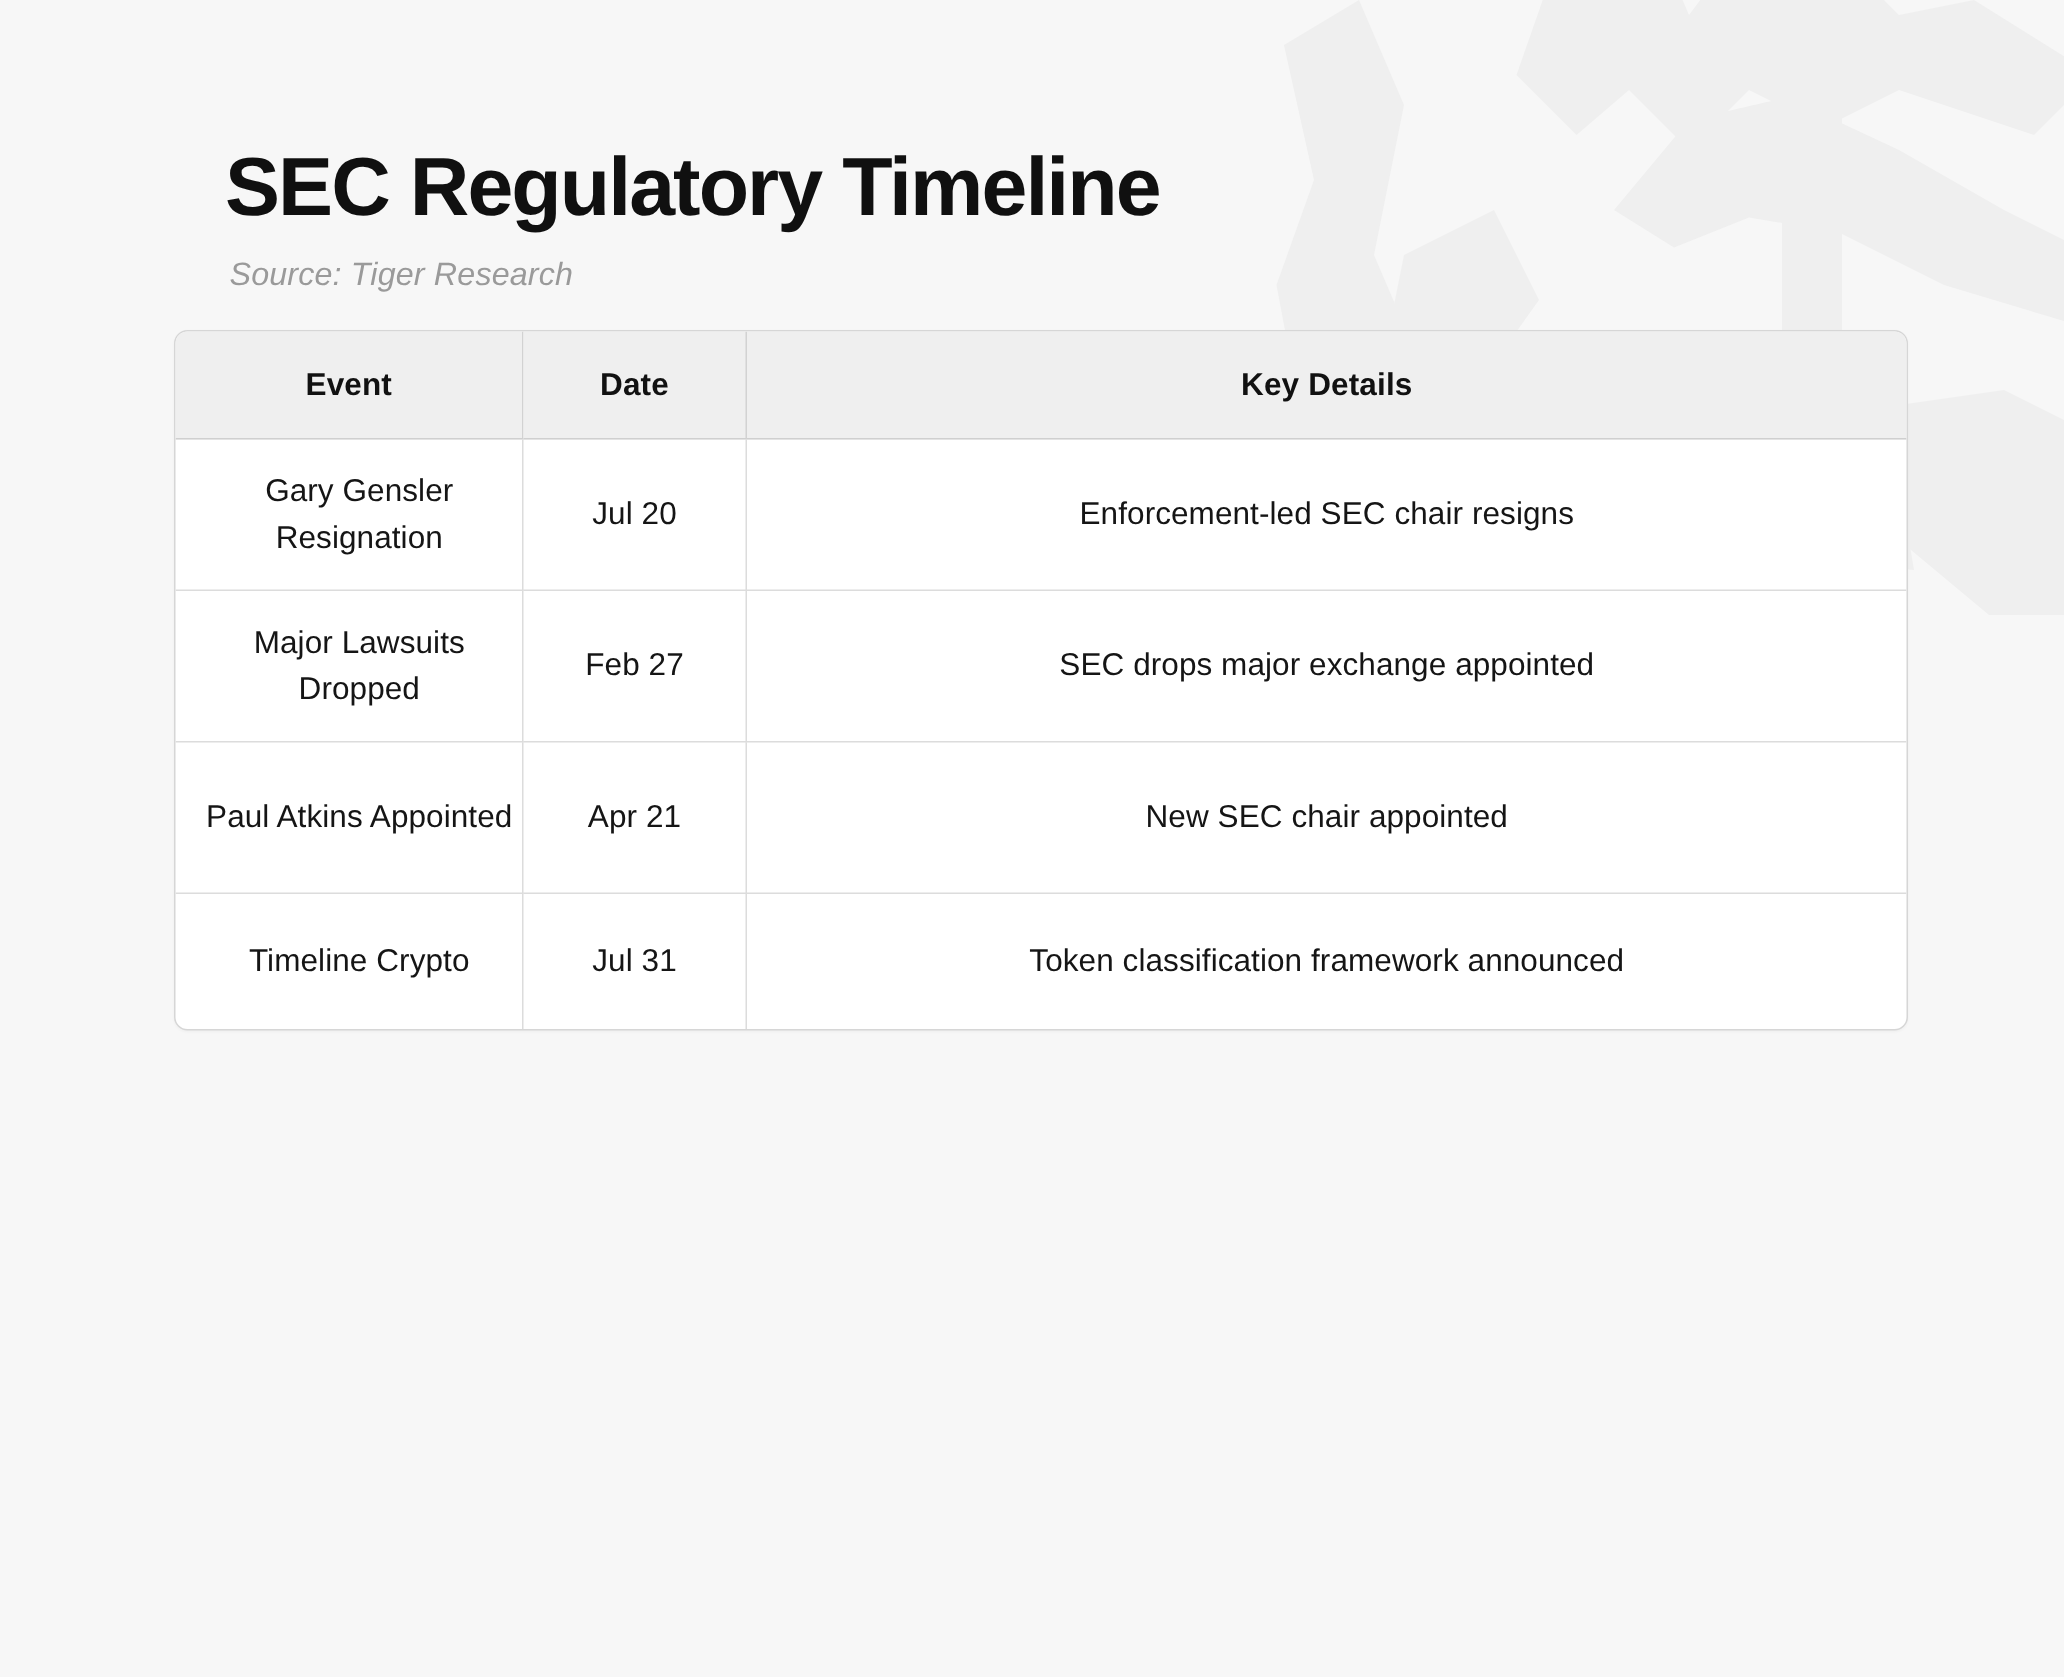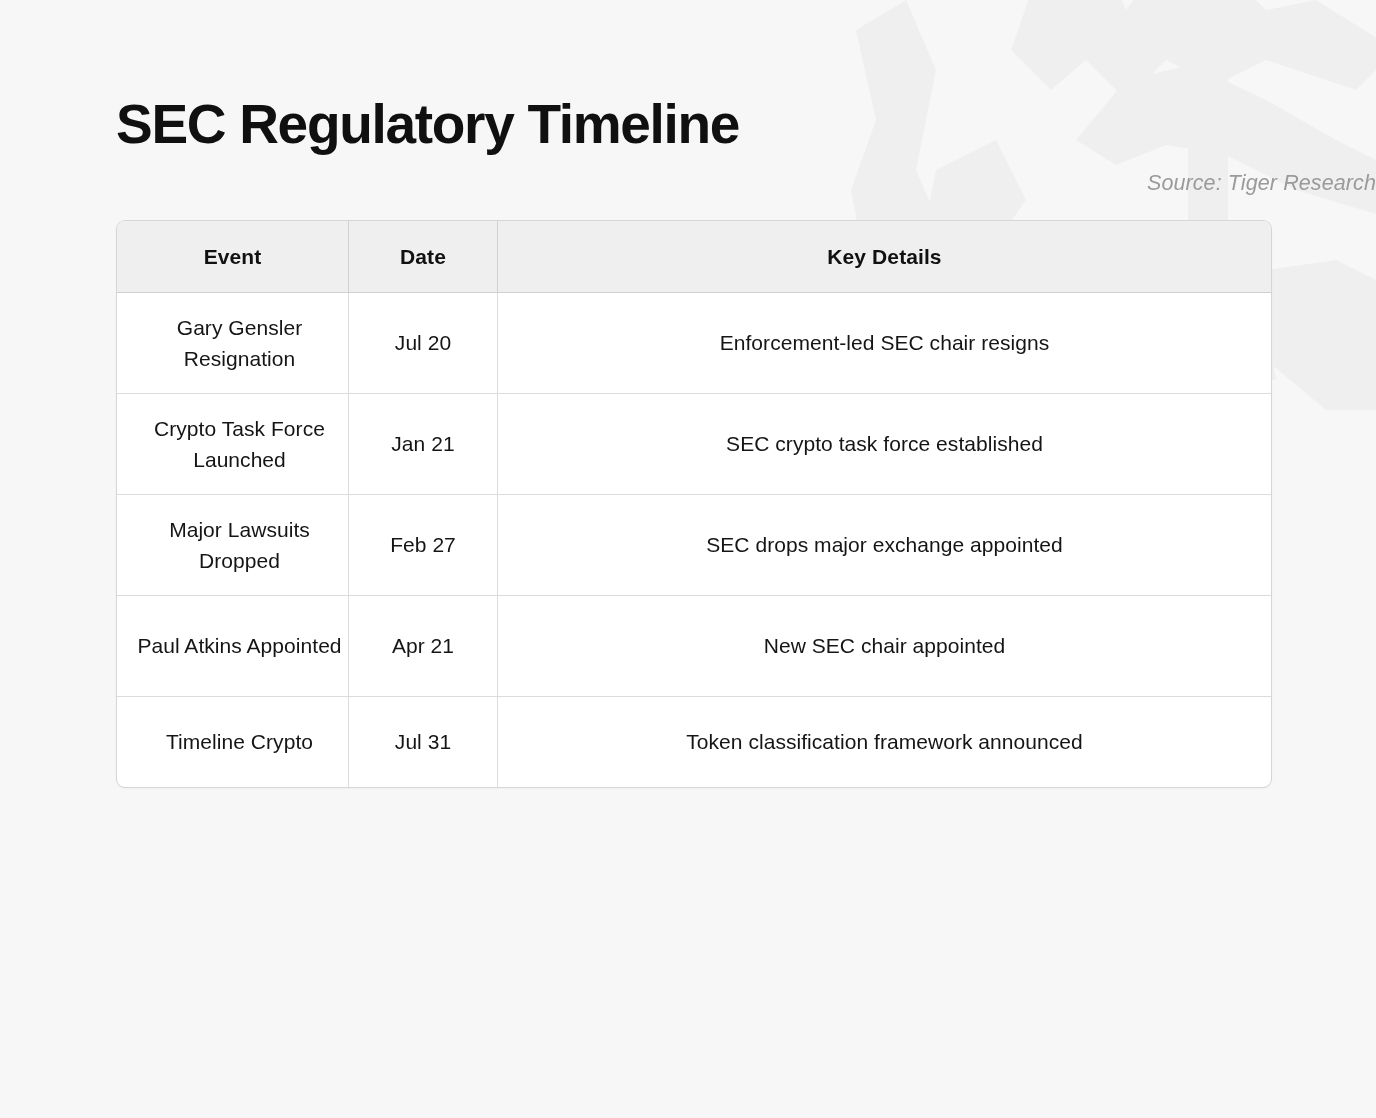--- a/index.html
+++ b/index.html
@@ -30,41 +30,41 @@
 
   
   #page {
     position: relative;
     z-index: 1;
     padding: 0;
   }
 
   #header {
     padding: 96px 0 0 116px;
+    margin-left: 34px;
   }
 
   #page-title {
     font-family: "Liberation Sans", sans-serif;
     font-size: 55px;
     font-weight: bold;
     letter-spacing: -1.3px;
     color: #101010;
     line-height: 1.05;
     margin: 0;
     padding: 0;
   }
 
   #source-line {
     font-family: "Liberation Sans", sans-serif;
     font-style: italic;
     font-size: 21.5px;
     color: #9a9a9a;
     margin: 17px 0 0 3px;
     letter-spacing: 0.1px;
-    text-align: right;
   }
 
   
   #timeline-table-wrap {
     margin: 24px 0 0 116px;
     width: 1202px;
   }
 
   table#timeline-table {
     border-collapse: separate;
@@ -160,25 +160,20 @@
         </tr>
       </thead>
       <tbody>
 
         <tr class="row-h2">
           <td class="cell-event">Gary Gensler Resignation</td>
           <td class="cell-date">Jul 20</td>
           <td class="cell-detail">Enforcement-led SEC chair resigns</td>
         </tr>
 
-        <tr class="row-h2">
-          <td class="cell-event">Crypto Task Force Launched</td>
-          <td class="cell-date">Jan 21</td>
-          <td class="cell-detail">SEC crypto task force established</td>
-        </tr>
 
 
         <tr class="row-h2">
           <td class="cell-event">Major Lawsuits Dropped</td>
           <td class="cell-date">Feb 27</td>
           <td class="cell-detail">SEC drops major exchange appointed</td>
         </tr>
 
         <tr class="row-h2">
           <td class="cell-event">Paul Atkins Appointed</td>

